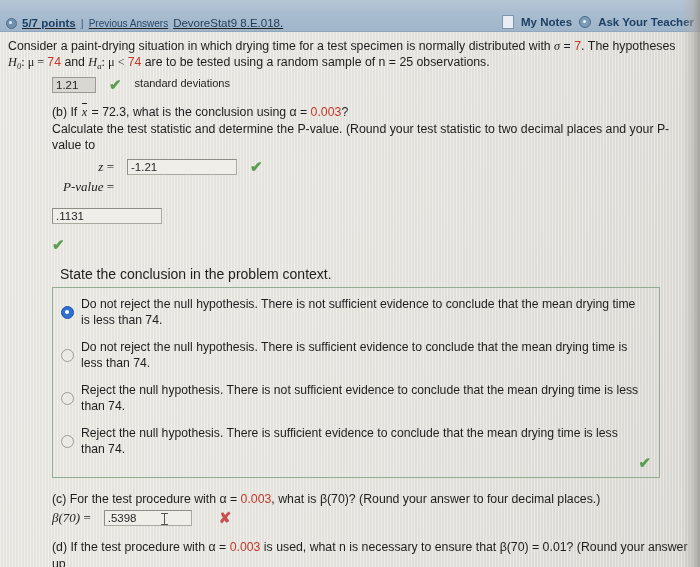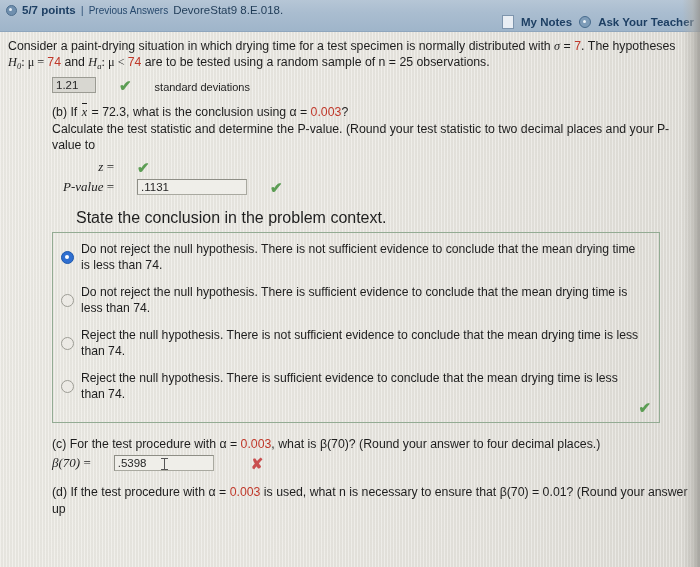--- a/index.html
+++ b/index.html
@@ -39,25 +39,26 @@
   .header-bar {
     position: absolute;
     left: 0; top: 0;
     width: 700px;
     height: 31px;
     background: linear-gradient(180deg, #b6c6d6 0%, #aabdd0 40%, #9fb5ca 100%);
     border-bottom: 1px solid #8fa6bd;
   }
   .header-left {
     position: absolute;
-    left: 6px; top: 4px;
+    left: 6px; top: 17px;
     display: flex;
     align-items: flex-end;
     gap: 5px;
     white-space: nowrap;
+    text-decoration: underline;
   }
   .hdr-bullet {
     width: 9px; height: 9px;
     border-radius: 50%;
     background: #6f8fae;
     border: 1px solid #4f6f8e;
     display: inline-block;
     position: relative;
   }
   .hdr-bullet::after {
@@ -151,22 +152,22 @@
 
   .part {
     margin: 11px 8px 0 52px;
     font-size: 12.3px;
     line-height: 16.5px;
     color: #1e1e1e;
   }
 
   .answer-row {
     display: flex;
-    align-items: flex-end;
-    gap: 23px;
+    align-items: flex-start;
+    gap: 13px;
     margin: 3px 8px 0 52px;
     font-size: 12.3px;
   }
 
   .eq-label {
     font-family: "Liberation Serif", serif;
     font-style: italic;
     font-size: 13px;
     text-align: right;
   }
@@ -183,21 +184,21 @@
     border-top-color: #8e8e86;
     border-left-color: #8e8e86;
     outline: none;
   }
   input.ansbox.locked {
     background: #d8d7d1;
     border-color: #9b9b93;
     width: 44px;
   }
   input.ansbox.w110 { width: 110px; }
-  input.ansbox.w100 { width: 100px; }
+  input.ansbox.w100 { width: 88px; }
 
   .mark {
     font-size: 15px;
     font-weight: bold;
     line-height: 1;
   }
   .mark.ok { color: #5c9d54; }
   .mark.no { color: #c94f4f; }
 
   .caret {
@@ -211,22 +212,22 @@
     position: absolute;
     left: -3px;
     width: 7px; height: 1px;
     background: #555;
   }
   .caret::before { top: 0; }
   .caret::after { bottom: 0; }
 
   
   .conclusion-label {
-    margin: 14px 8px 0 76px;
-    font-size: 16px;
+    margin: 14px 8px 0 60px;
+    font-size: 14px;
     color: #1e1e1e;
   }
   .radio-box {
     position: relative;
     margin: 5px 40px 0 52px;
     border: 1px solid #93ab93;
     background: transparent;
     padding: 8px 10px 9px 8px;
     box-sizing: border-box;
   }
@@ -308,23 +309,24 @@
     </div>
 
     <div class="part">
       <span>(b)</span>
       <span>If </span><span class="xbar">x</span><span> = 72.3, what is the conclusion using α = </span><span class="red">0.003</span><span>?</span><br>
       <span>Calculate the test statistic and determine the P-value. (Round your test statistic to two decimal places and your P-value to</span><br>
     </div>
 
     <div class="answer-row" style="margin-left:52px; margin-top:5px;">
       <span class="eq-label" style="width:62px;"><span>z</span><span class="nonital"> = </span></span>
+      <input class="ansbox w110" value="-1.21" style="">
       <span class="mark ok">✔</span>
     </div>
-    <div class="answer-row" style="margin-left:52px; margin-top:4px;">
+    <div class="answer-row" style="margin-left:52px; margin-top:4px;flex-direction:column;">
       <span class="eq-label" style="width:62px;"><span>P-value</span><span class="nonital"> = </span></span>
       <input class="ansbox w110" value=".1131" style="">
       <span class="mark ok">✔</span>
     </div>
 
     <div class="conclusion-label">State the conclusion in the problem context.</div>
 
     <div class="radio-box">
       <div class="radio-item">
         <span class="radio-dot selected"></span>

